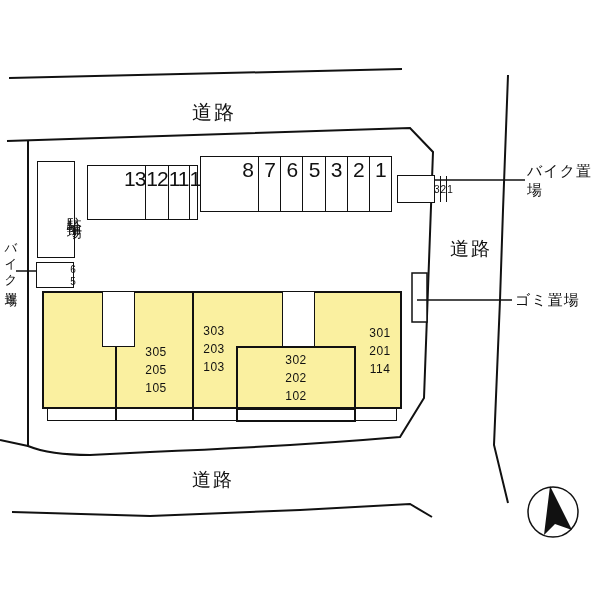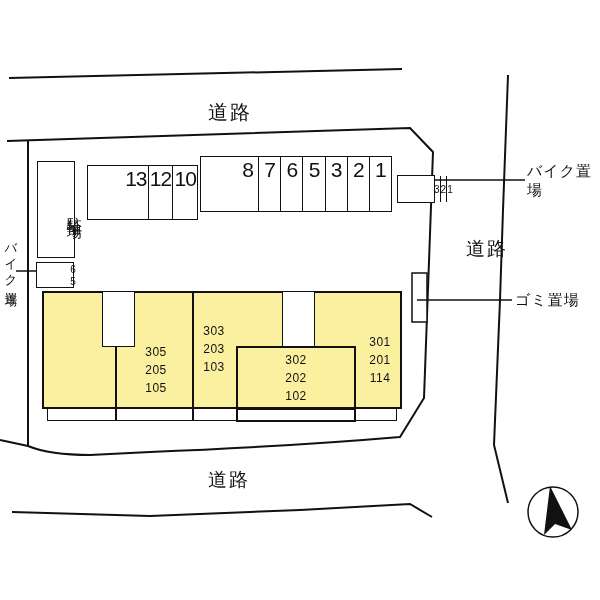--- a/index.html
+++ b/index.html
@@ -13,21 +13,21 @@
          padding-top:1px;font-size:21px;letter-spacing:-1px;}
   .pcell + .pcell{border-left:1.5px solid #111;}
   .pcell-sm{flex:1;display:flex;justify-content:center;align-items:center;font-size:10px;}
   .pcell-sm + .pcell-sm{border-left:1px solid #111;}
   .vtext{writing-mode:vertical-rl;text-orientation:upright;}
   .unit-fill{background:#FAF0A0;}
   .unit-label{position:absolute;z-index:4;transform:translateX(-50%);text-align:center;
               font-size:12px;line-height:18px;letter-spacing:0.5px;}
   .unit-label span{display:block;}
   .road-label{position:absolute;z-index:2;transform:translate(-50%,-50%);
-              font-size:19px;letter-spacing:2px;margin-left:16px;}
+              font-size:19px;letter-spacing:2px;}
   .ptr-label{position:absolute;z-index:2;transform:translateY(-50%);font-size:15px;letter-spacing:1px;}
   .divider{position:absolute;z-index:3;background:#111;}
   .stairwell{position:absolute;z-index:3;background:#fff;border:1.5px solid #111;}
   .box302{position:absolute;z-index:3;box-sizing:border-box;border:2px solid #111;}
 </style>
 </head>
 <body>
 
 <div id="stage">
 
@@ -79,20 +79,21 @@
   <div class="abs outlined" style="left:36px;top:262px;width:27px;height:26px;">
     <div style="height:12px;display:flex;justify-content:center;align-items:center;font-size:10px;border-bottom:1px solid #111;">6</div>
     <div style="height:11px;display:flex;justify-content:center;align-items:center;font-size:10px;">5</div>
   </div>
 
   <div class="abs vtext" style="left:2px;top:233px;height:80px;font-size:12.5px;letter-spacing:2px;z-index:2;">バイク置場</div>
 
   <div class="abs outlined prow" style="left:87px;top:165px;width:111px;height:55px;">
     <div class="pcell">13</div>
     <div class="pcell">12</div>
+    <div class="pcell">11</div>
     <div class="pcell">10</div>
   </div>
 
   <div class="abs outlined prow" style="left:200px;top:156px;width:192px;height:56px;">
     <div class="pcell">8</div>
     <div class="pcell">7</div>
     <div class="pcell">6</div>
     <div class="pcell">5</div>
     <div class="pcell">3</div>
     <div class="pcell">2</div>
@@ -126,19 +127,19 @@
   <div class="unit-label" style="left:214px;top:322px;">
     <span>303</span>
     <span>203</span>
     <span>103</span>
   </div>
   <div class="unit-label" style="left:296px;top:351px;">
     <span>302</span>
     <span>202</span>
     <span>102</span>
   </div>
-  <div class="unit-label" style="left:380px;top:324px;margin-top:9px;">
+  <div class="unit-label" style="left:380px;top:324px;">
     <span>301</span>
     <span>201</span>
     <span>114</span>
   </div>
 
 </div>
 
 </body></html>

